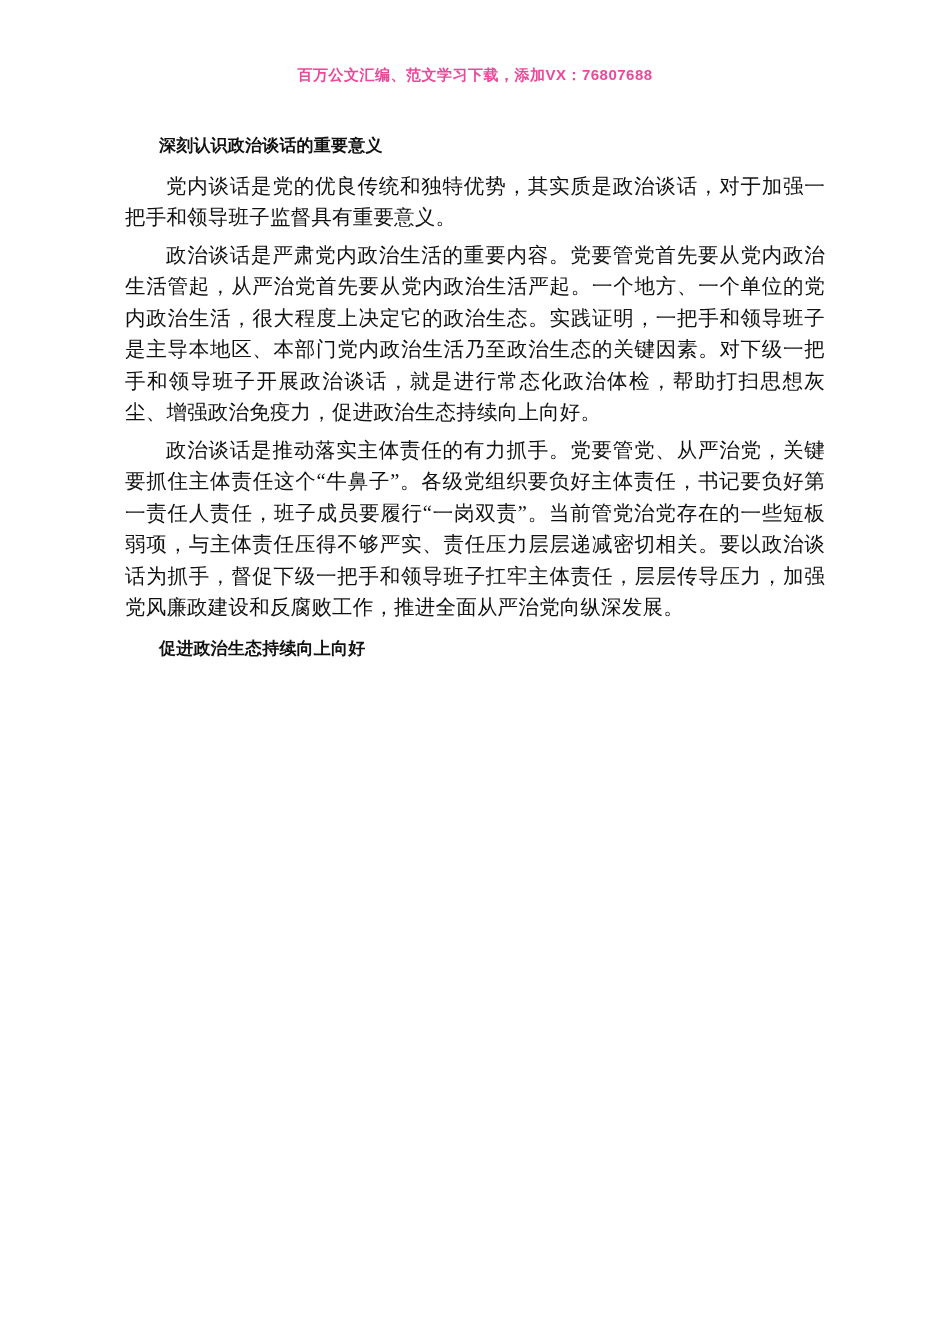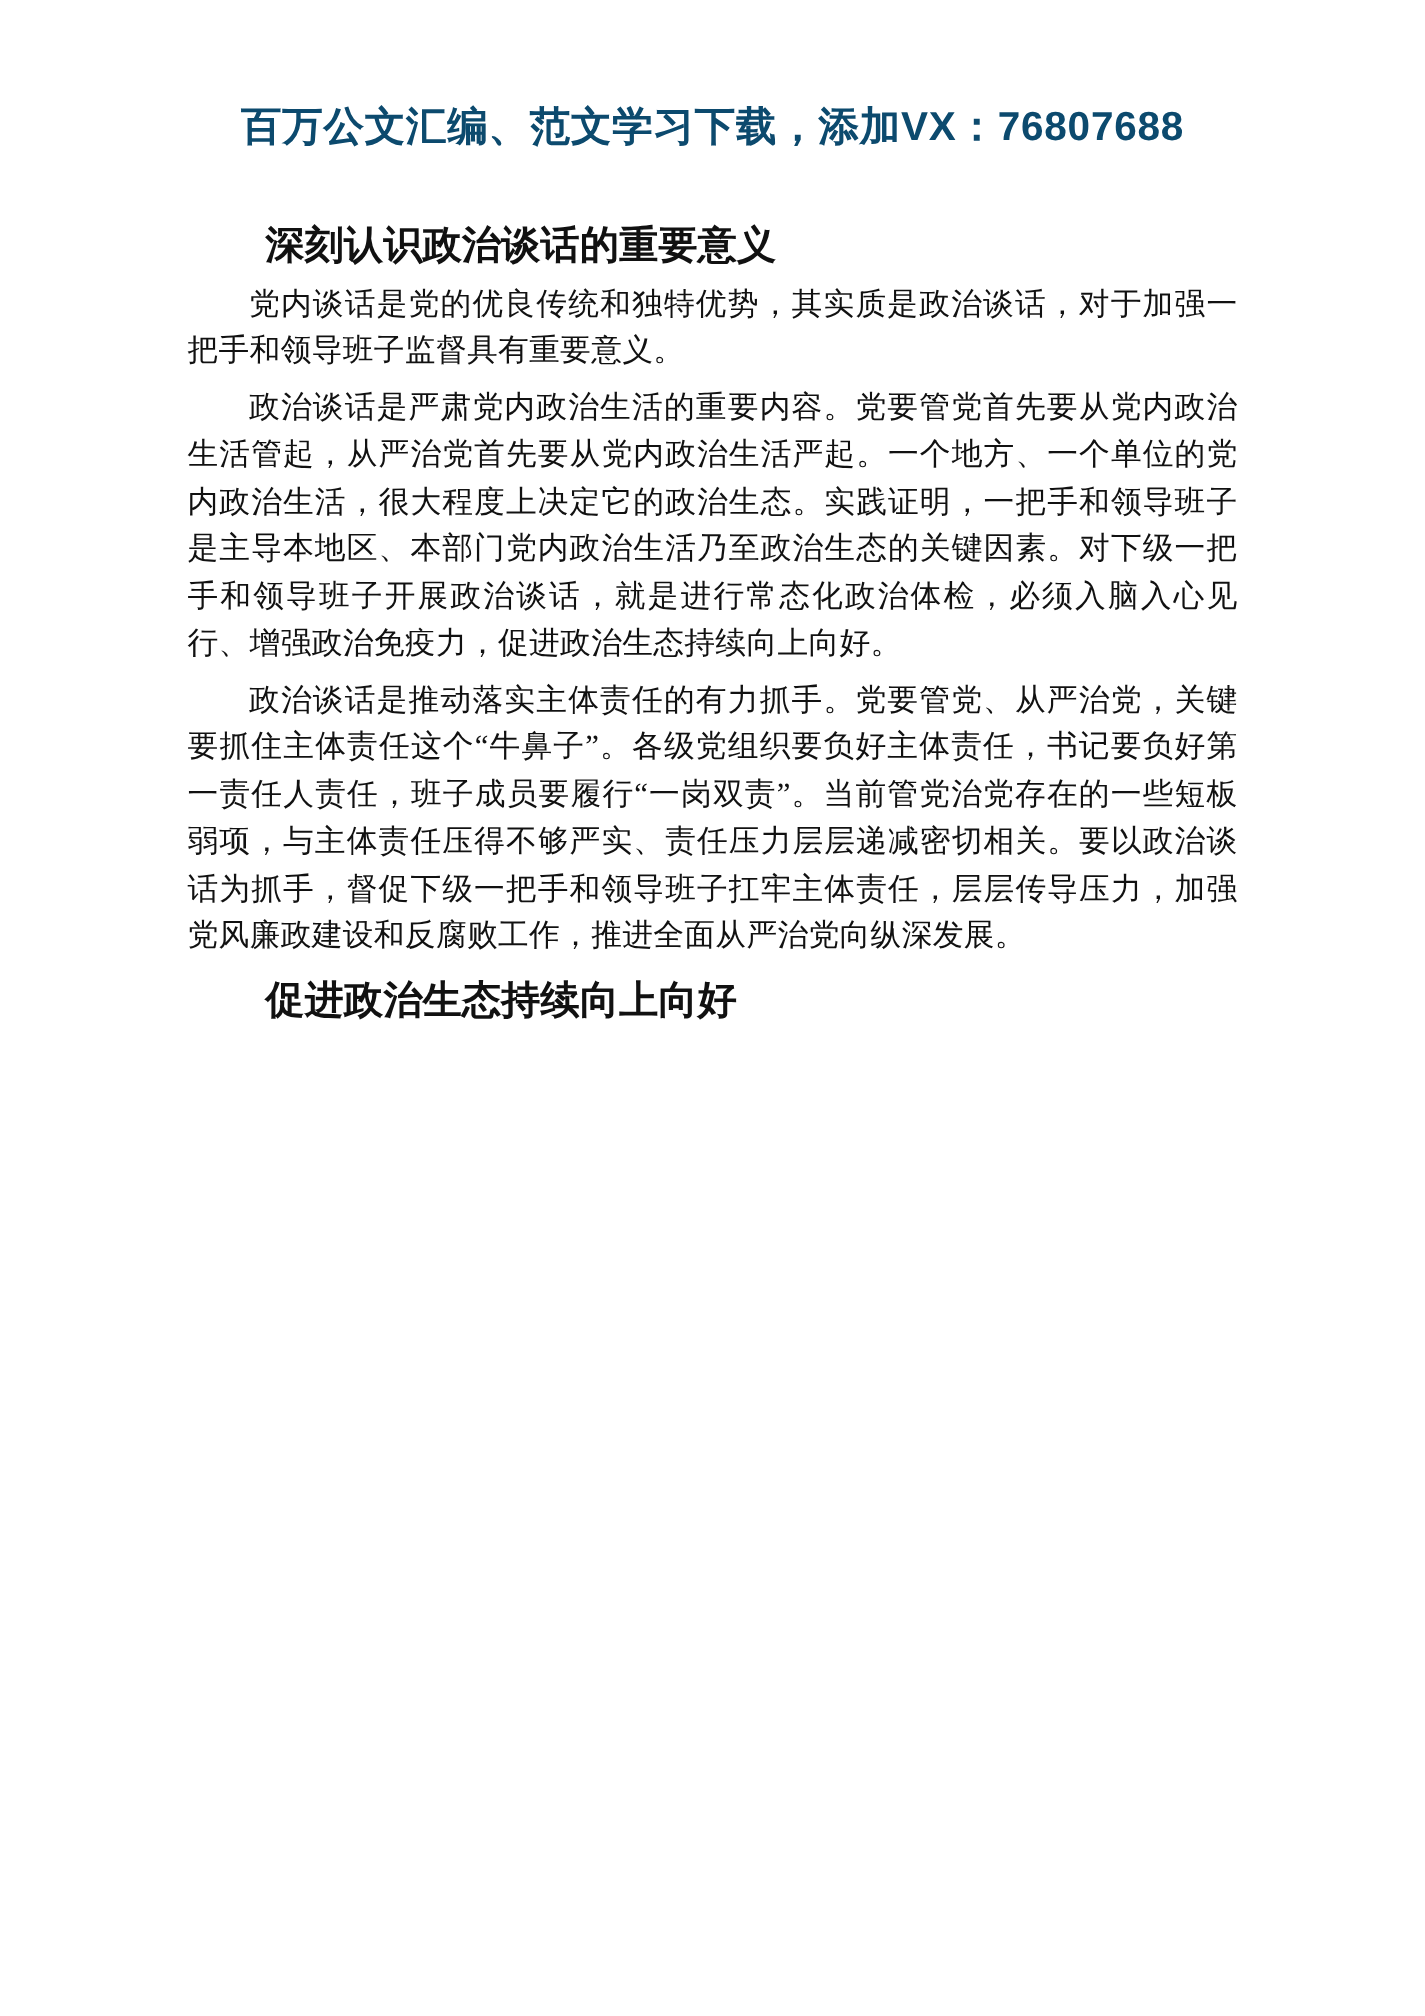--- a/index.html
+++ b/index.html
@@ -18,24 +18,24 @@
     width: 950px;
     height: 1344px;
     background: #ffffff;
     box-sizing: border-box;
     padding: 0;
     overflow: hidden;
   }
   .banner {
     width: 100%;
     text-align: center;
-    color: #0c4a6e;
+    color: #ec4899;
     font-family: "Liberation Sans", "DejaVu Sans", sans-serif;
     font-weight: bold;
-    font-size: 27px;
+    font-size: 15px;
     letter-spacing: 0.5px;
     padding-top: 66px;
     padding-bottom: 0;
     white-space: nowrap;
   }
   .content {
     margin: 0 auto;
     width: 700px;
     padding-top: 36px;
   }
@@ -44,34 +44,34 @@
     font-size: 20.5px;
     line-height: 31.5px;
     text-align: justify;
     text-justify: inter-ideograph;
     text-indent: 2em;
     font-family: "Liberation Serif", "DejaVu Serif", serif;
     letter-spacing: 0.2px;
   }
   h2.heading {
     margin: 10px 0 8px 0;
-    font-size: 26px;
+    font-size: 17px;
     line-height: 31.5px;
     font-weight: bold;
-    font-family: Liberation Sans, sans-serif;
+    font-family: Liberation Mono, monospace;
     text-indent: 2em;
     letter-spacing: 0.2px;
   }
 </style>
 </head>
 <body>
 
 <div class="page">
   <div class="banner">百万公文汇编、范文学习下载，添加VX：76807688</div>
 
   <div class="content">
     <h2 class="heading">深刻认识政治谈话的重要意义</h2>
     <p class="para">党内谈话是党的优良传统和独特优势，其实质是政治谈话，对于加强一把手和领导班子监督具有重要意义。</p>
-    <p class="para">政治谈话是严肃党内政治生活的重要内容。党要管党首先要从党内政治生活管起，从严治党首先要从党内政治生活严起。一个地方、一个单位的党内政治生活，很大程度上决定它的政治生态。实践证明，一把手和领导班子是主导本地区、本部门党内政治生活乃至政治生态的关键因素。对下级一把手和领导班子开展政治谈话，就是进行常态化政治体检，必须入脑入心见行、增强政治免疫力，促进政治生态持续向上向好。</p>
+    <p class="para">政治谈话是严肃党内政治生活的重要内容。党要管党首先要从党内政治生活管起，从严治党首先要从党内政治生活严起。一个地方、一个单位的党内政治生活，很大程度上决定它的政治生态。实践证明，一把手和领导班子是主导本地区、本部门党内政治生活乃至政治生态的关键因素。对下级一把手和领导班子开展政治谈话，就是进行常态化政治体检，帮助打扫思想灰尘、增强政治免疫力，促进政治生态持续向上向好。</p>
     <p class="para">政治谈话是推动落实主体责任的有力抓手。党要管党、从严治党，关键要抓住主体责任这个“牛鼻子”。各级党组织要负好主体责任，书记要负好第一责任人责任，班子成员要履行“一岗双责”。当前管党治党存在的一些短板弱项，与主体责任压得不够严实、责任压力层层递减密切相关。要以政治谈话为抓手，督促下级一把手和领导班子扛牢主体责任，层层传导压力，加强党风廉政建设和反腐败工作，推进全面从严治党向纵深发展。</p>
     <h2 class="heading">促进政治生态持续向上向好</h2>
   </div>
 </div>
 
 </body></html>

